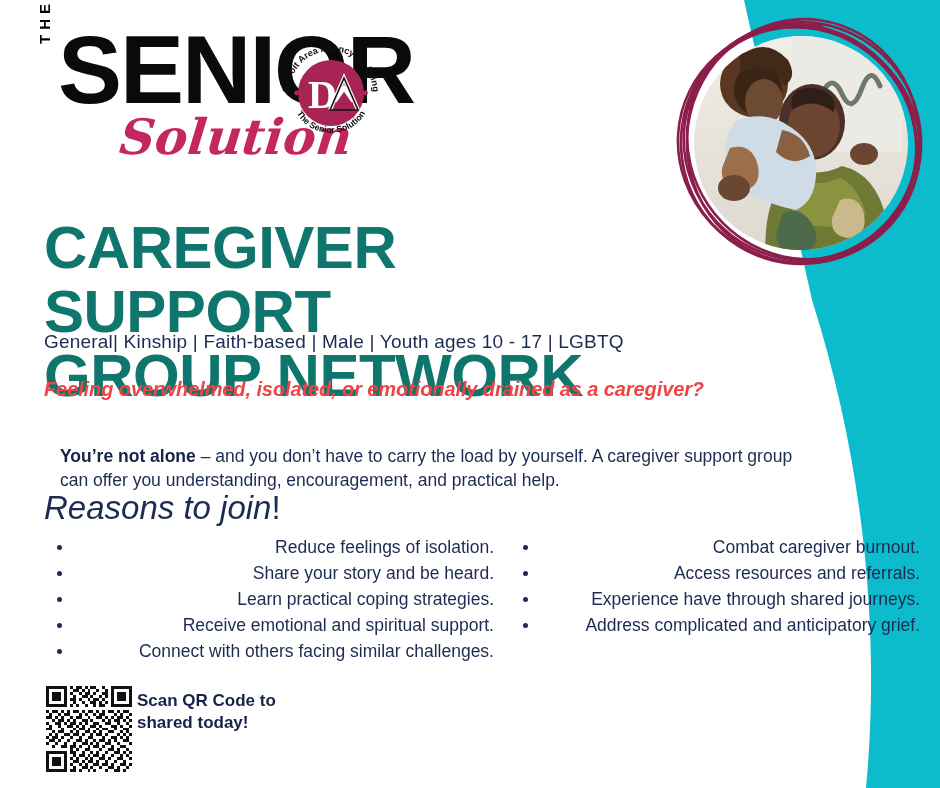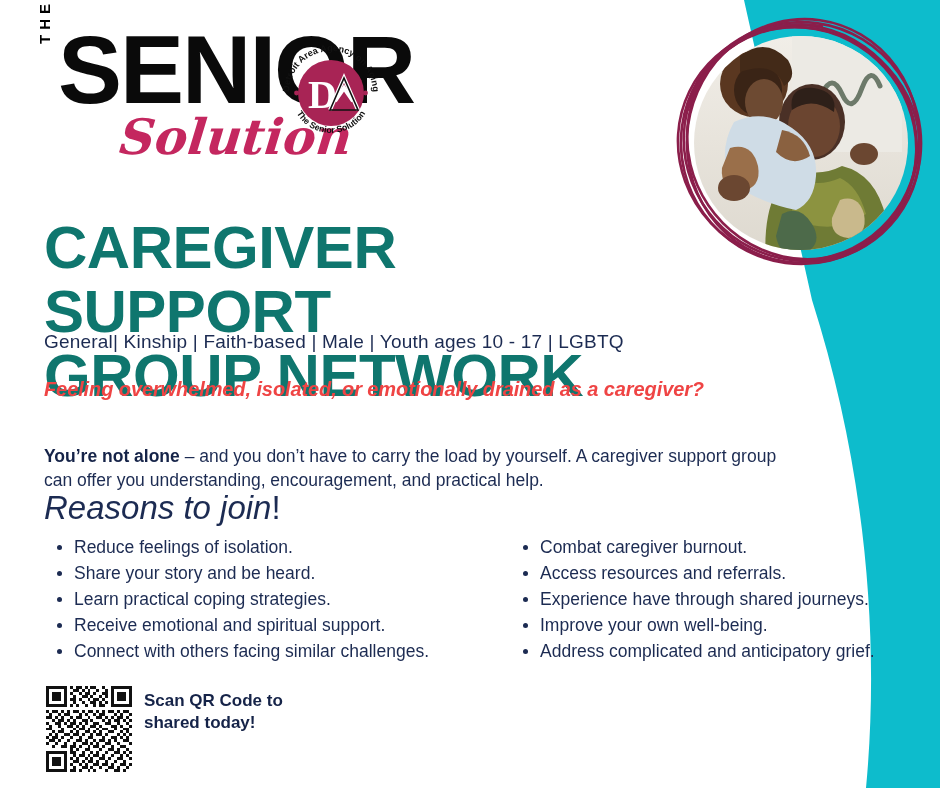--- a/index.html
+++ b/index.html
@@ -129,21 +129,21 @@
     font-weight: 700;
     line-height: 26px;
     letter-spacing: -0.1px;
     color: #ef4444;
     white-space: nowrap;
   }
 
   
   .bodypara {
     position: absolute;
-    left: 44px;
+    left: 60px;
     top: 426px;
     width: 740px;
     font-size: 17.5px;
     line-height: 24px;
     color: #1c2b52;
   }
   .bodypara .lead {
     font-weight: 700;
     color: #152348;
   }
@@ -172,20 +172,21 @@
     left: 44px;
     top: 534px;
     width: 810px;
     display: flex;
     gap: 16px;
   }
   .bullets ul {
     margin: 0;
     padding: 0 0 0 30px;
     list-style: none;
+    text-align: right;
   }
   .col-left ul { width: 420px; }
   .col-right ul { width: 380px; }
   .bullets li {
     position: relative;
     font-size: 17.5px;
     line-height: 26px;
     color: #1c2b52;
     white-space: nowrap;
   }
@@ -200,21 +201,21 @@
     background: #1c2b52;
   }
 
   
   .qr-row {
     position: absolute;
     left: 46px;
     top: 686px;
     display: flex;
     align-items: flex-start;
-    gap: 12px;
+    gap: 5px;
   }
   .qr-code {
     width: 86px;
     height: 86px;
     background: #ffffff;
     display: block;
   }
   .qr-caption {
     font-size: 17px;
     font-weight: 700;
@@ -333,21 +334,20 @@
         <li>Learn practical coping strategies.</li>
         <li>Receive emotional and spiritual support.</li>
         <li>Connect with others facing similar challenges.</li>
       </ul>
     </div>
     <div class="col-right">
       <ul>
         <li>Combat caregiver burnout.</li>
         <li>Access resources and referrals.</li>
         <li>Experience have through shared journeys.</li>
-        <li>Improve your own well-being.</li>
         <li>Address complicated and anticipatory grief.</li>
       </ul>
     </div>
   </div>
 
   <div class="qr-row">
     <svg class="qr-code" viewBox="0 0 29 29" shape-rendering="crispEdges" aria-hidden="true">
       <rect width="29" height="29" fill="#ffffff"></rect>
       <g fill="#111111">
         <path d="M0,0h7v7h-7z M1,1v5h5v-5z"></path>

